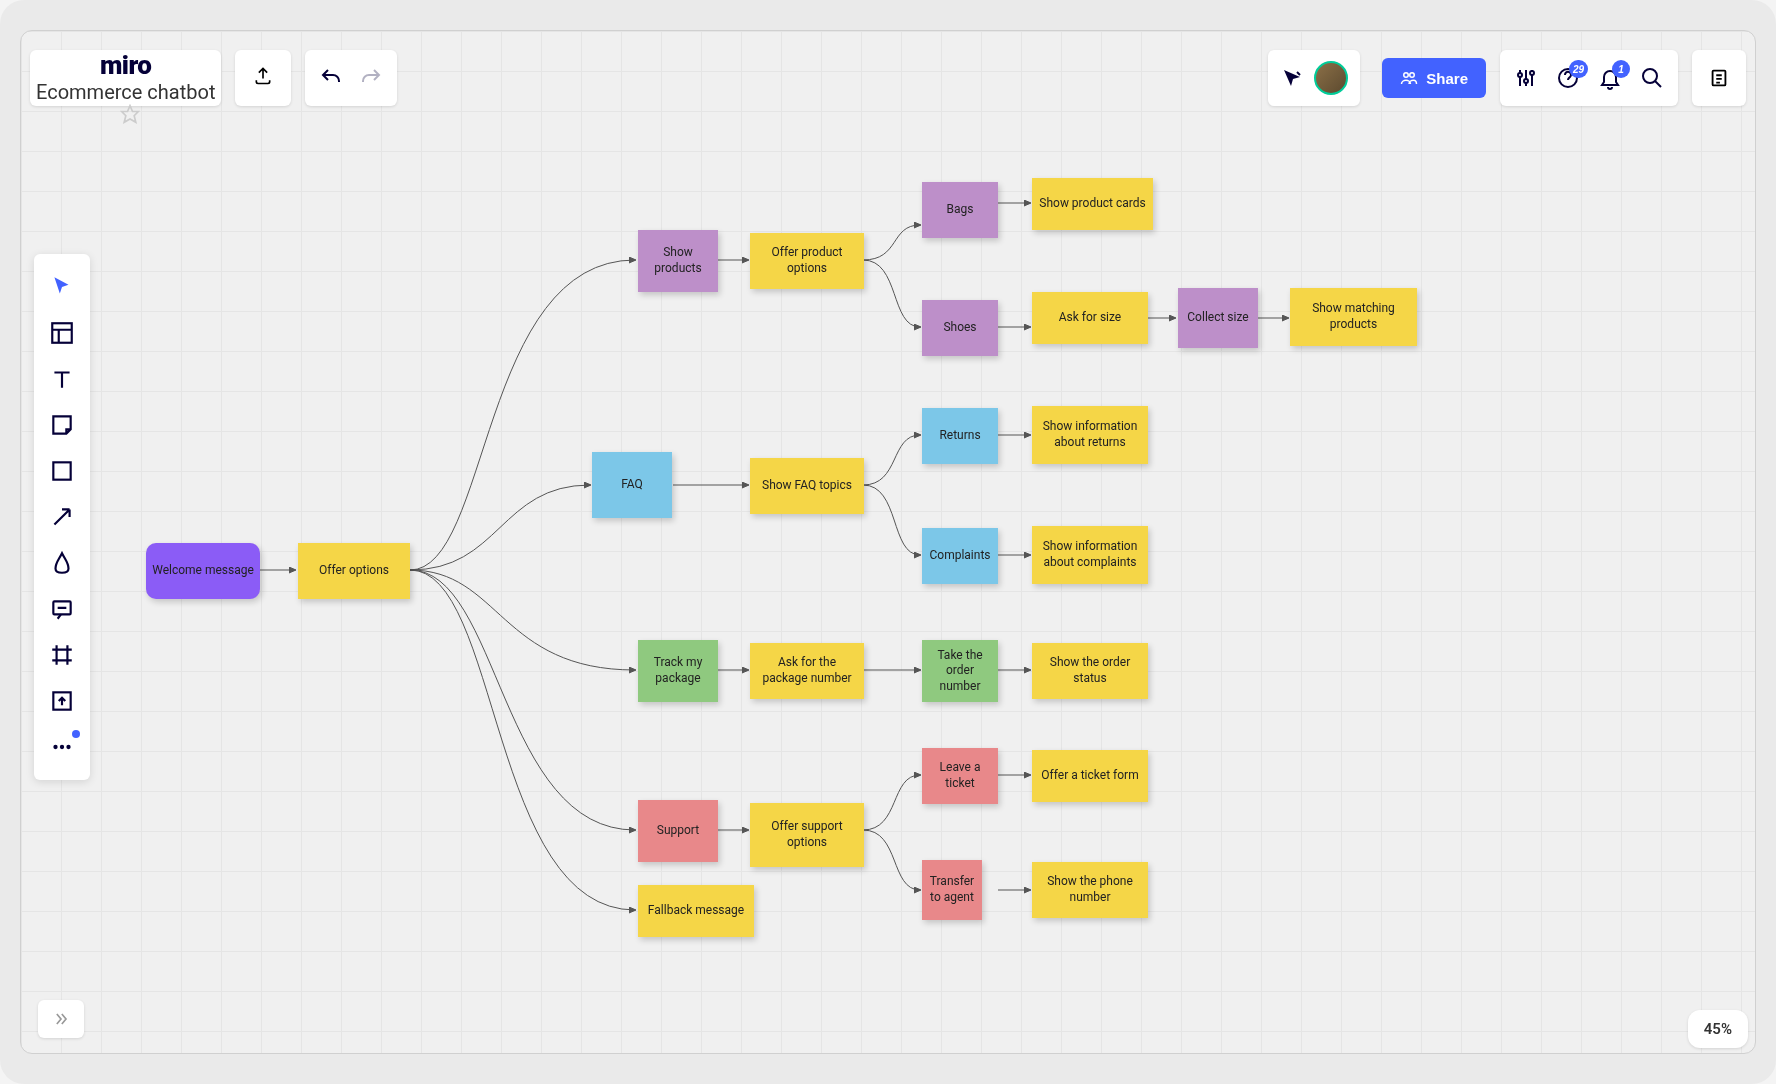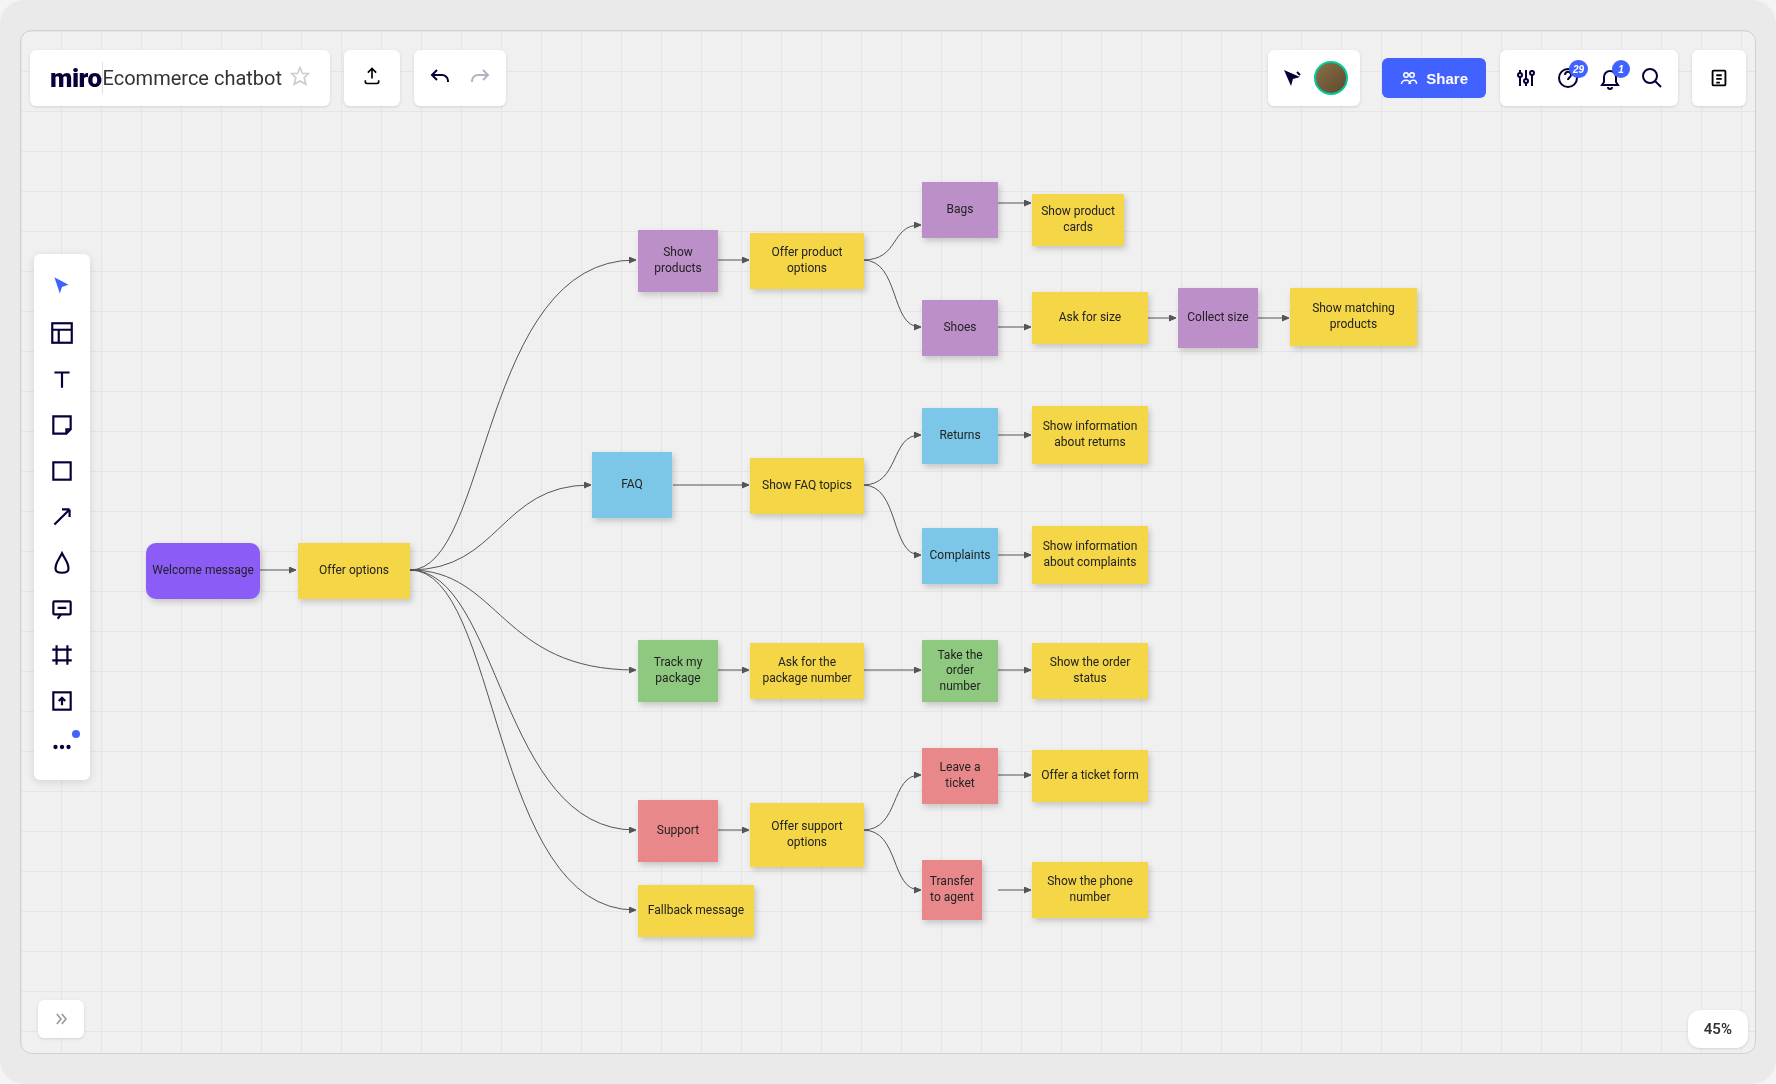--- a/index.html
+++ b/index.html
@@ -1,21 +1,21 @@
 <!DOCTYPE html>
 <html><head>
 <meta charset="utf-8">
 <style>
 *{margin:0;padding:0;box-sizing:border-box;}
 body{font-family:-apple-system,BlinkMacSystemFont,"Segoe UI",Roboto,sans-serif;background:#f4f4f4;overflow:hidden;}
 .app{position:relative;width:1776px;height:1084px;background:#eaeaea;border-radius:24px;margin:0 auto;}
 .board-frame{position:absolute;left:20px;top:30px;right:20px;bottom:30px;border:1px solid #d0d0d0;border-radius:12px;background:#f0f0f0;background-image:linear-gradient(#e5e5e5 1px,transparent 1px),linear-gradient(90deg,#e5e5e5 1px,transparent 1px);background-size:40px 40px;}
 .topbar{position:absolute;top:50px;left:30px;right:30px;height:56px;display:flex;align-items:center;gap:14px;z-index:100;}
 .top-box{background:#fff;border-radius:6px;box-shadow:0 1px 3px rgba(0,0,0,0.12);height:56px;display:flex;align-items:center;}
-.logo-title-box{padding:0 20px;}
+.logo-title-box{padding:0 6px;flex-direction:column;}
 .logo{font-weight:900;font-size:26px;color:#050038;letter-spacing:-0.5px;}
 .divider{width:1px;height:32px;background:#e0e0e0;}
 .board-title{font-size:20px;color:#333;font-weight:400;}
 .star-icon svg,.export-icon svg,.undo-icon svg,.redo-icon svg{width:20px;height:20px;}
 .star-icon{color:#ccc;margin-left:8px;}
 .export-box{padding:0 18px;}
 .undo-box{padding:0 14px;gap:16px;}
 .redo-icon{opacity:0.3;}
 .spacer{flex:1;}
 .cursor-avatar-box{padding:0 12px;gap:10px;}
@@ -244,21 +244,21 @@
     <path d="M843 800 C880 800 870 860 900 860" marker-end="url(#ah)"></path>
     <path d="M978 745 L1010 745" marker-end="url(#ah)"></path>
     <path d="M978 860 L1010 860" marker-end="url(#ah)"></path>
   </svg>
 
   <div class="sticky c-teal" style="left:126px;top:513px;width:114px;height:56px">Welcome message</div>
   <div class="sticky c-yellow" style="left:278px;top:513px;width:112px;height:56px">Offer options</div>
   <div class="sticky c-purple" style="left:618px;top:200px;width:80px;height:62px">Show products</div>
   <div class="sticky c-yellow" style="left:730px;top:203px;width:114px;height:56px">Offer product options</div>
   <div class="sticky c-purple" style="left:902px;top:152px;width:76px;height:56px">Bags</div>
-  <div class="sticky c-yellow" style="left:1012px;top:164px;width:92px;height:52px">Show product cards</div>
+  <div class="sticky c-yellow" style="left:1012px;top:148px;width:121px;height:52px">Show product cards</div>
   <div class="sticky c-purple" style="left:902px;top:270px;width:76px;height:56px">Shoes</div>
   <div class="sticky c-yellow" style="left:1012px;top:262px;width:116px;height:52px">Ask for size</div>
   <div class="sticky c-purple" style="left:1158px;top:258px;width:80px;height:60px">Collect size</div>
   <div class="sticky c-yellow" style="left:1270px;top:258px;width:127px;height:58px">Show matching products</div>
   <div class="sticky c-blue" style="left:572px;top:422px;width:80px;height:66px">FAQ</div>
   <div class="sticky c-yellow" style="left:730px;top:428px;width:114px;height:56px">Show FAQ topics</div>
   <div class="sticky c-blue" style="left:902px;top:378px;width:76px;height:56px">Returns</div>
   <div class="sticky c-yellow" style="left:1012px;top:376px;width:116px;height:58px">Show information about returns</div>
   <div class="sticky c-blue" style="left:902px;top:498px;width:76px;height:56px">Complaints</div>
   <div class="sticky c-yellow" style="left:1012px;top:496px;width:116px;height:58px">Show information about complaints</div>

